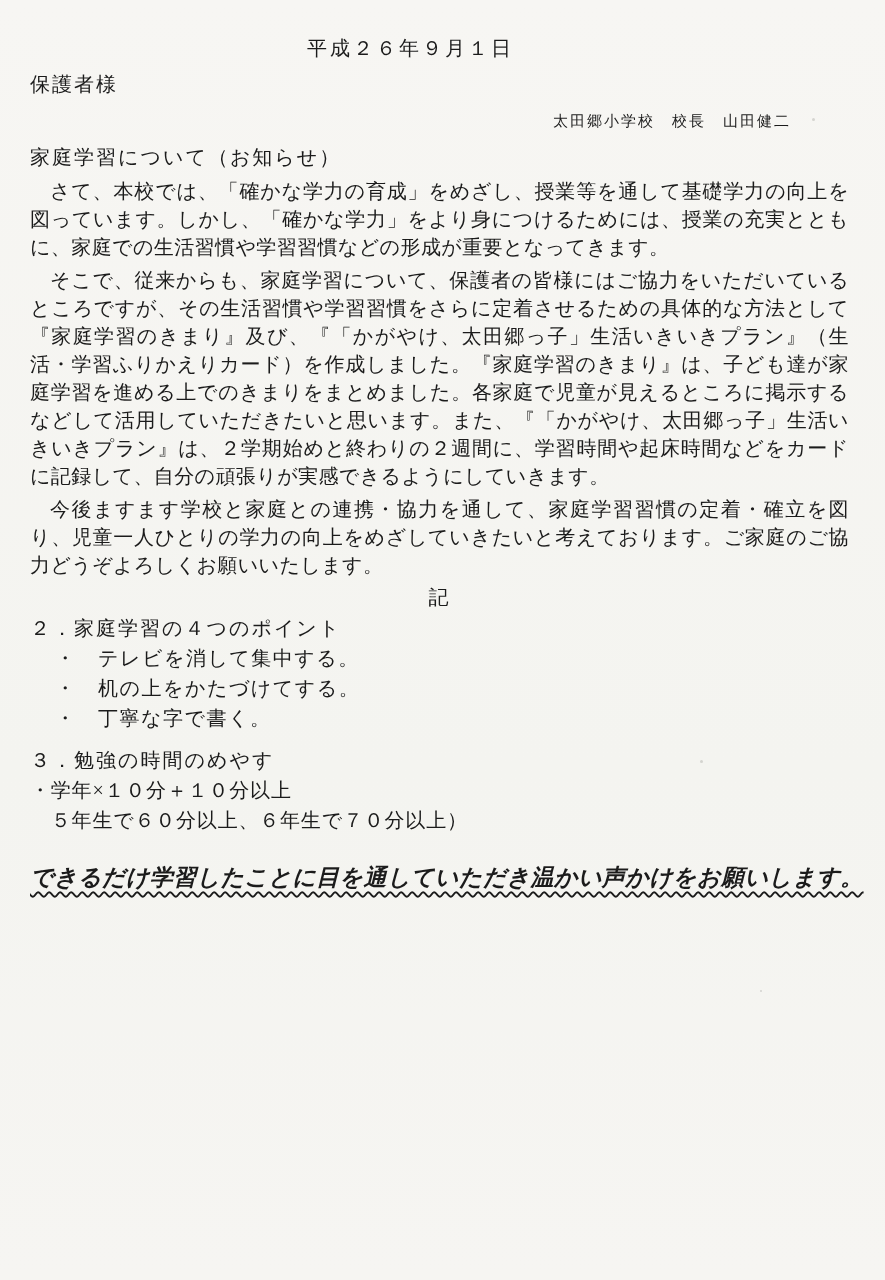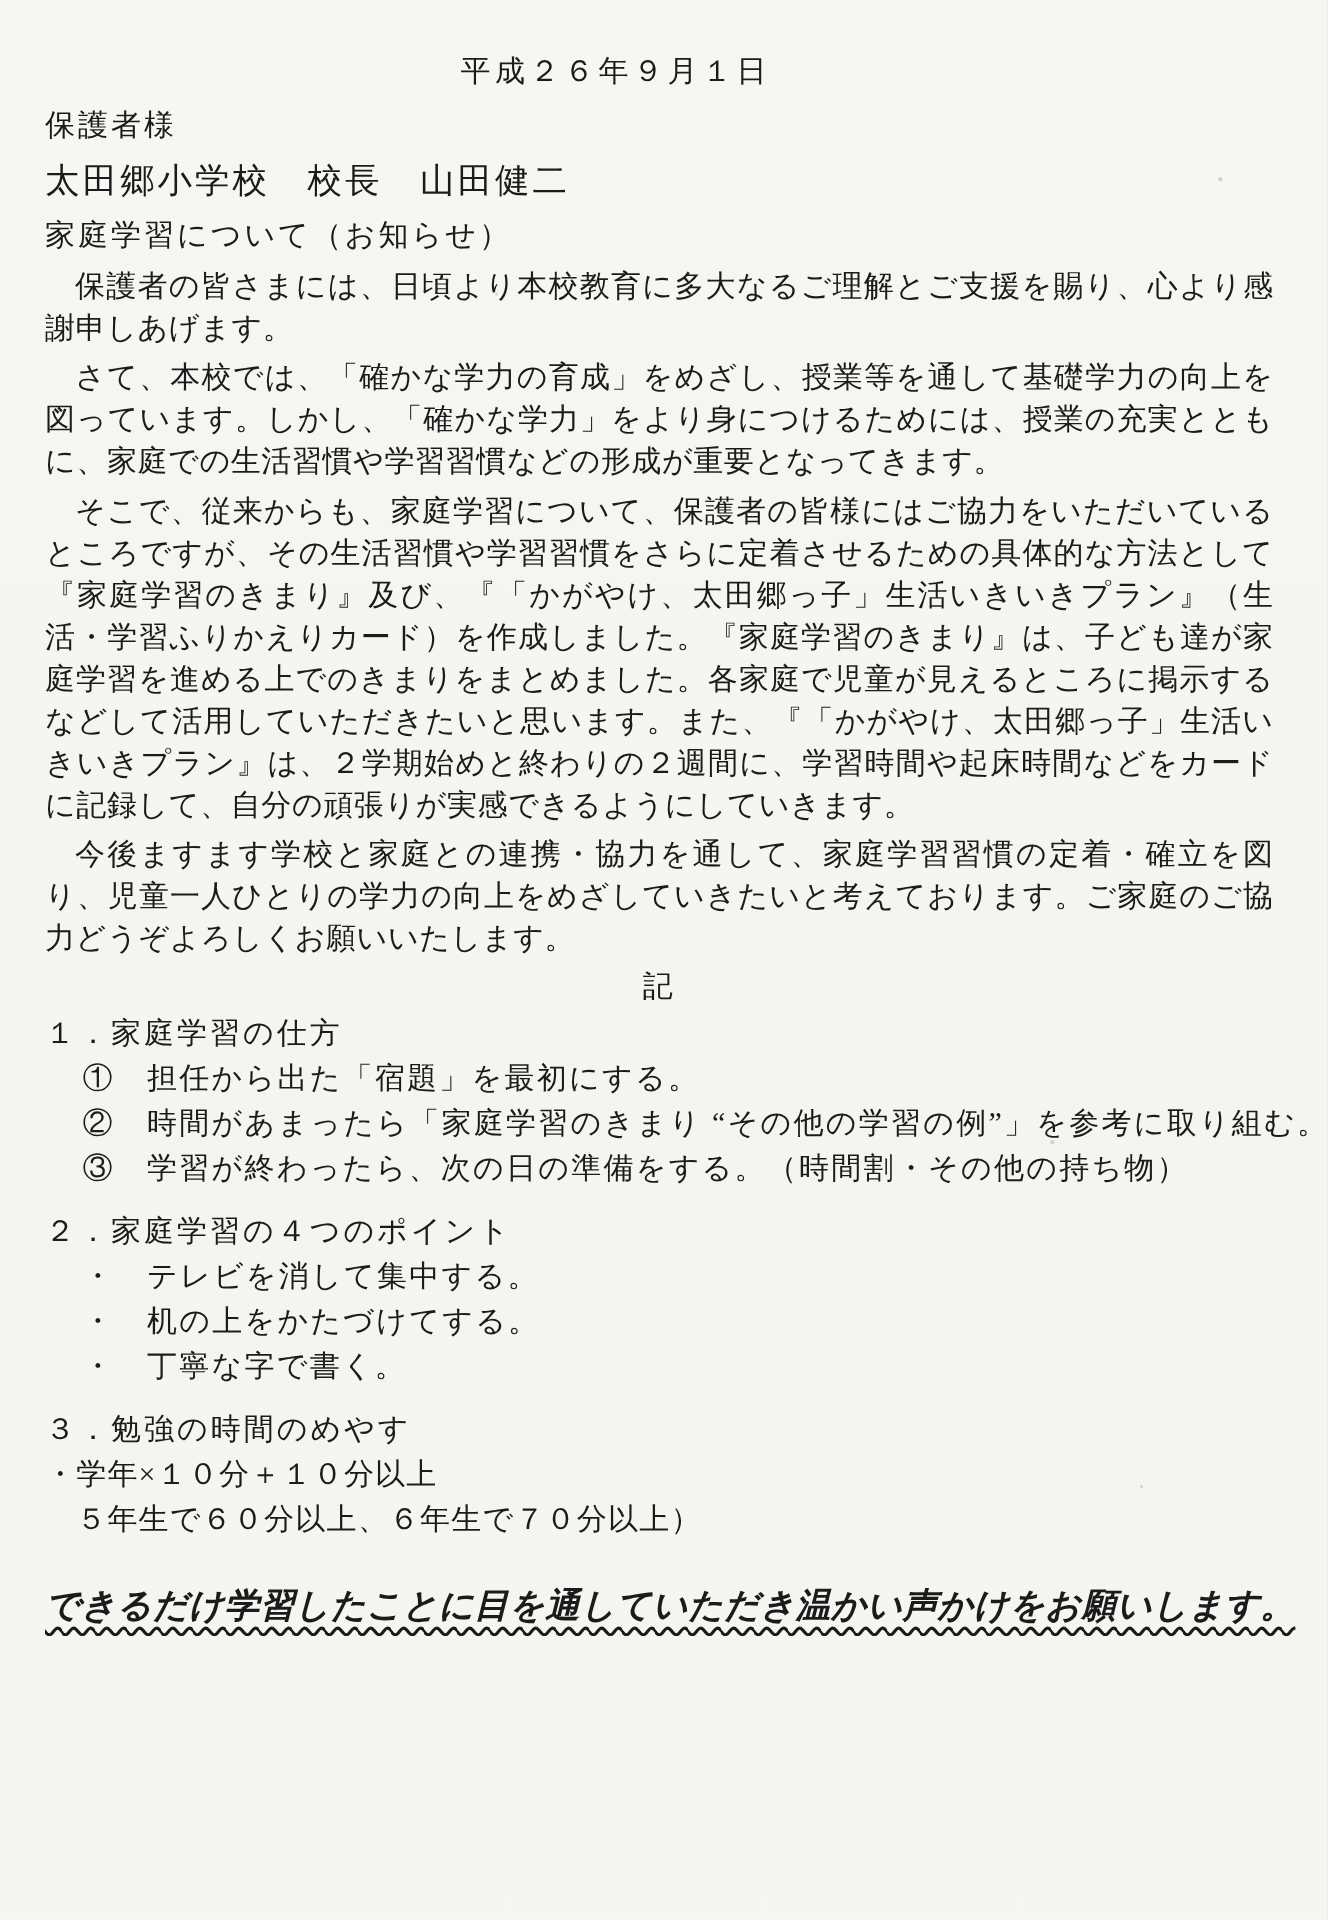--- a/index.html
+++ b/index.html
@@ -27,22 +27,23 @@
     letter-spacing: 3px;
   }
   .recipient-line {
     margin-top: 8px;
     font-size: 20px;
     line-height: 28px;
     letter-spacing: 2px;
   }
   .sender-line {
     margin-top: 9px;
+    text-align: right;
     padding-right: 58px;
-    font-size: 23px;
+    font-size: 15px;
     line-height: 28px;
     letter-spacing: 2px;
   }
   .doc-title {
     margin: 8px 0 4px 0;
     font-size: 20px;
     font-weight: normal;
     line-height: 28px;
     letter-spacing: 2px;
   }
@@ -111,34 +112,27 @@
 
   <div class="date-line">平成２６年９月１日</div>
 
   <div class="recipient-line">保護者様</div>
 
   <div class="sender-line">太田郷小学校　校長　山田健二</div>
 
   <h1 class="doc-title">家庭学習について（お知らせ）</h1>
 
   <div class="body-text">
-    <p>保護者の皆さまには、日頃より本校教育に多大なるご理解とご支援を賜り、心より感謝申しあげます。</p>
     <p>さて、本校では、「確かな学力の育成」をめざし、授業等を通して基礎学力の向上を図っています。しかし、「確かな学力」をより身につけるためには、授業の充実とともに、家庭での生活習慣や学習習慣などの形成が重要となってきます。</p>
     <p>そこで、従来からも、家庭学習について、保護者の皆様にはご協力をいただいているところですが、その生活習慣や学習習慣をさらに定着させるための具体的な方法として『家庭学習のきまり』及び、『「かがやけ、太田郷っ子」生活いきいきプラン』（生活・学習ふりかえりカード）を作成しました。『家庭学習のきまり』は、子ども達が家庭学習を進める上でのきまりをまとめました。各家庭で児童が見えるところに掲示するなどして活用していただきたいと思います。また、『「かがやけ、太田郷っ子」生活いきいきプラン』は、２学期始めと終わりの２週間に、学習時間や起床時間などをカードに記録して、自分の頑張りが実感できるようにしていきます。</p>
     <p>今後ますます学校と家庭との連携・協力を通して、家庭学習習慣の定着・確立を図り、児童一人ひとりの学力の向上をめざしていきたいと考えております。ご家庭のご協力どうぞよろしくお願いいたします。</p>
   </div>
 
   <div class="ki-marker">記</div>
 
-  <div class="section section-method">
-    <div class="sec-heading">１．家庭学習の仕方</div>
-    <div class="sec-item indented">①　担任から出た「宿題」を最初にする。</div>
-    <div class="sec-item indented">②　時間があまったら「家庭学習のきまり “その他の学習の例”」を参考に取り組む。</div>
-    <div class="sec-item indented">③　学習が終わったら、次の日の準備をする。（時間割・その他の持ち物）</div>
-  </div>
 
   <div class="section section-points">
     <div class="sec-heading">２．家庭学習の４つのポイント</div>
     <div class="sec-item indented">・　テレビを消して集中する。</div>
     <div class="sec-item indented">・　机の上をかたづけてする。</div>
     <div class="sec-item indented">・　丁寧な字で書く。</div>
   </div>
 
   <div class="section section-times">
     <div class="sec-heading">３．勉強の時間のめやす</div>

